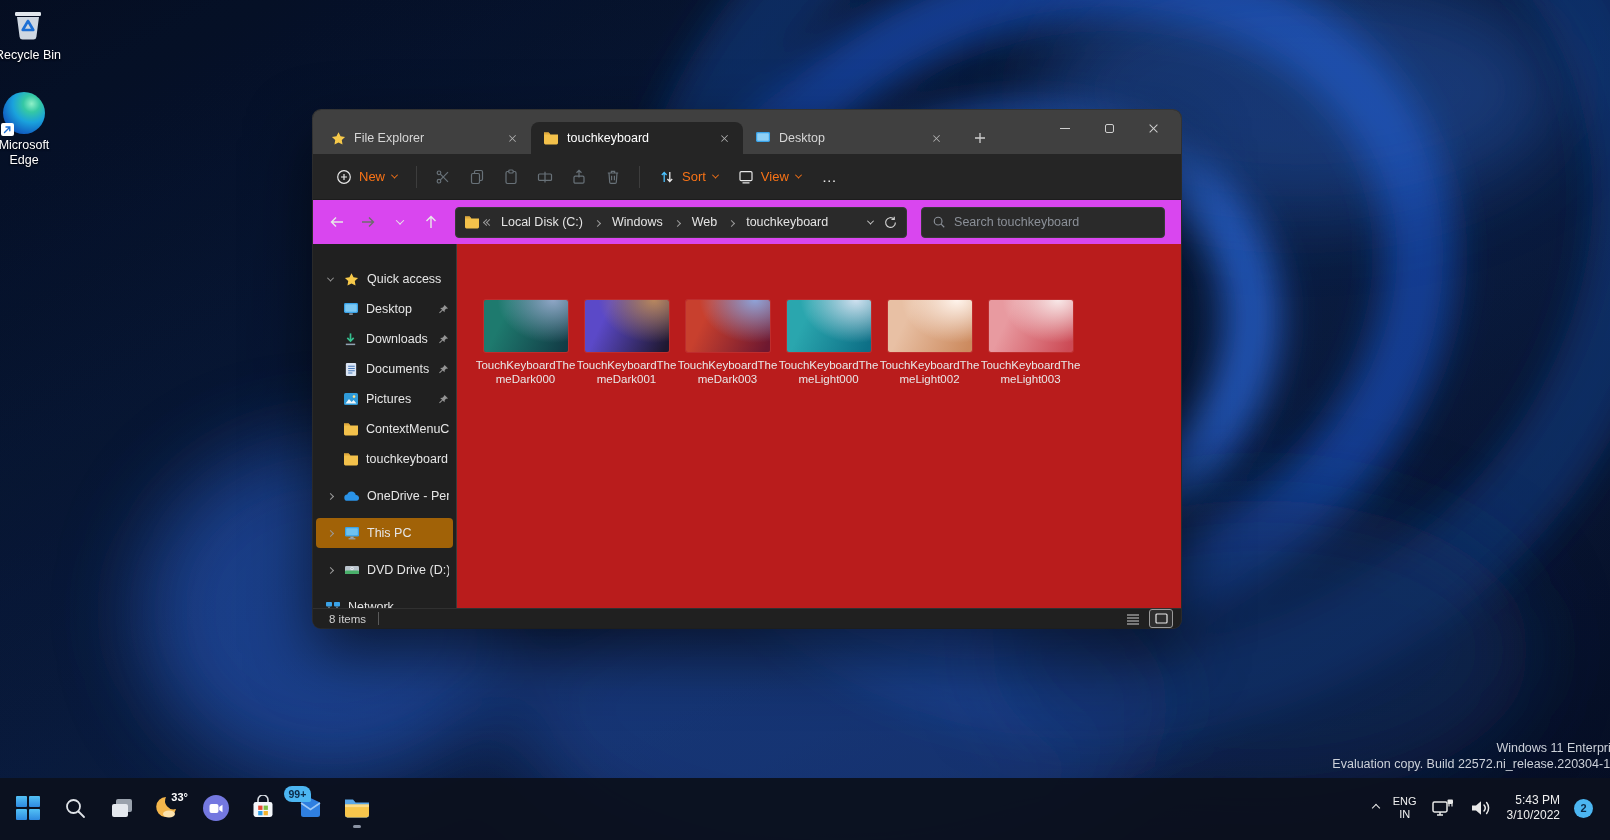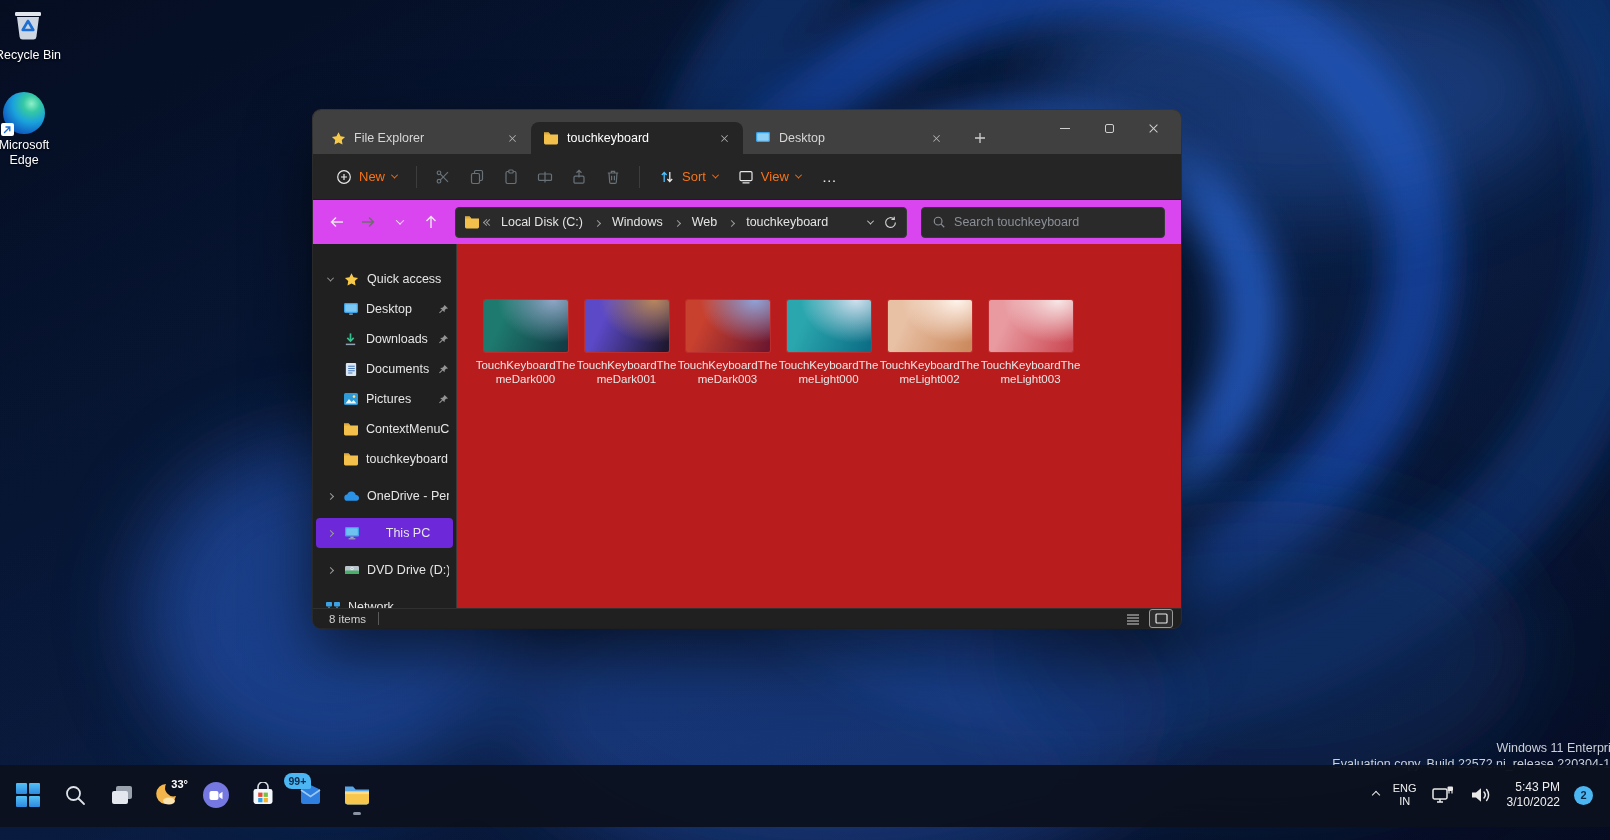--- a/index.html
+++ b/index.html
@@ -68,42 +68,42 @@
   .chev.up { transform:rotate(225deg); }
   .chev.small { width:5px; height:5px; }
   .guill { display:inline-flex; color:#9a9a9a; }
   .guill .chev { width:5px; height:5px; transform:rotate(135deg); margin-left:-2px; }
 
   
   .winbody { flex:1; display:flex; min-height:0; }
   .sidebar { width:144px; background:#202020; border-right:1px solid #3a3a3a; padding-top:20px; overflow:hidden; flex:none; }
   .srow { height:30px; display:flex; align-items:center; gap:7px; padding:0 4px 0 8px; margin:0 3px; border-radius:4px; color:#e6e6e6; font-size:12.5px; }
   .srow.top { margin-top:7px; }
-  .srow.selected { background:#6d28d9;text-align:center; }
+  .srow.selected { background:#a16207; }
   .srow .schev { width:12px; flex:none; color:#9a9a9a; display:flex; justify-content:center; }
   .srow.child { padding-left:26px; }
   .srow .slabel { white-space:nowrap; overflow:hidden; flex:1; }
   .srow .pin { flex:none; margin-left:auto; opacity:.85; }
   .sic { width:17px; height:17px; flex:none; display:flex; align-items:center; justify-content:center; }
 
   .content { flex:1; background:#b91c1c; padding:56px 0 0 18px; display:flex; flex-wrap:wrap; align-content:flex-start; overflow:hidden; }
   .fitem { width:101px; display:flex; flex-direction:column; align-items:center; margin-bottom:36px; }
   .fthumb { width:84px; height:52px; border-radius:2px; box-shadow:0 0 0 1px rgba(255,255,255,.08); }
   .fname { margin-top:6px; width:100px; color:#e8e8e8; font-size:11.5px; line-height:14px; text-align:center; word-break:break-all; }
 
   
   .statusbar { height:20px; background:#202020; border-top:1px solid #303030; display:flex; align-items:center; padding:0 8px; flex:none;justify-content:center; }
   .scount { color:#d0d0d0; font-size:11.5px; padding:0 8px; }
   .sdiv { width:1px; height:13px; background:#5a5a5a; margin-left:4px; }
   .viewtoggles { margin-left:auto; display:flex; gap:4px; }
   .vbtn { width:24px; height:19px; display:flex; align-items:center; justify-content:center; border-radius:3px; border:1px solid transparent; color:#cfcfcf; }
   .vbtn.selected { border-color:#9a9a9a; background:#2e2e2e; }
 
   
-  .taskbar { position:absolute; left:0; right:0; bottom:13px; height:62px; background:rgba(11,17,30,.96);
+  .taskbar { position:absolute; left:0; right:0; bottom:0; height:62px; background:rgba(11,17,30,.96);
     display:flex; align-items:center; padding:0 10px 2px 8px; }
   .tkgroup { display:flex; align-items:center; gap:7px; }
   .tkbtn { width:40px; height:44px; border-radius:5px; display:flex; align-items:center; justify-content:center; position:relative; }
   .tkbtn .runbar { position:absolute; bottom:2px; left:50%; transform:translateX(-50%); width:8px; height:3px; border-radius:2px; background:#8a93a3; }
   .startlogo { width:24px; height:24px; display:grid; grid-template-columns:11px 11px; grid-template-rows:11px 11px; gap:2px; }
   .startlogo div { background:linear-gradient(180deg,#53c1f5,#2e8ae0); border-radius:1px; }
   .widgeticon { position:relative; width:30px; height:26px; }
   .widget-temp { position:absolute; right:-4px; top:-4px; color:#fff; font-size:11px; font-weight:bold; }
   .chatball { width:26px; height:26px; border-radius:50%; background:#7478e0; display:flex; align-items:center; justify-content:center; }
   .badgewrap { position:relative; }

